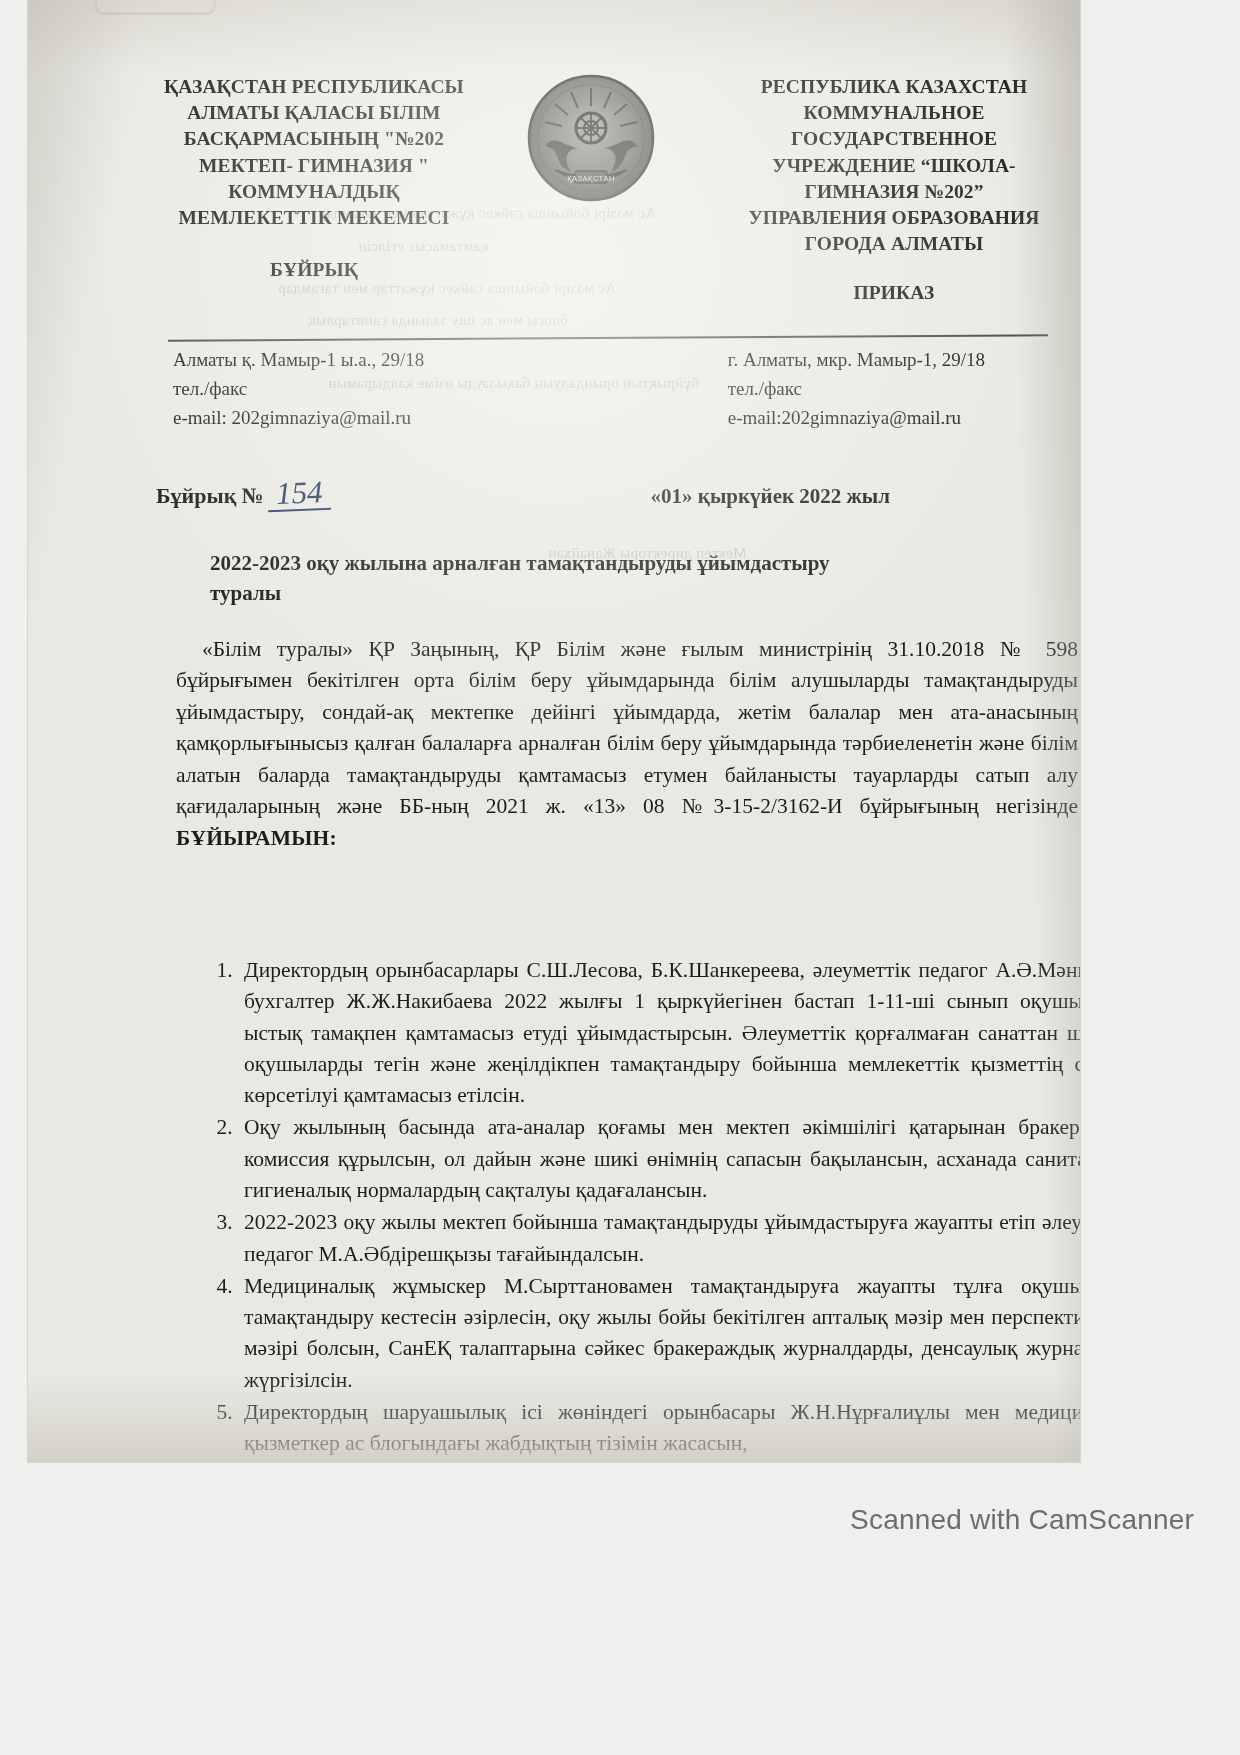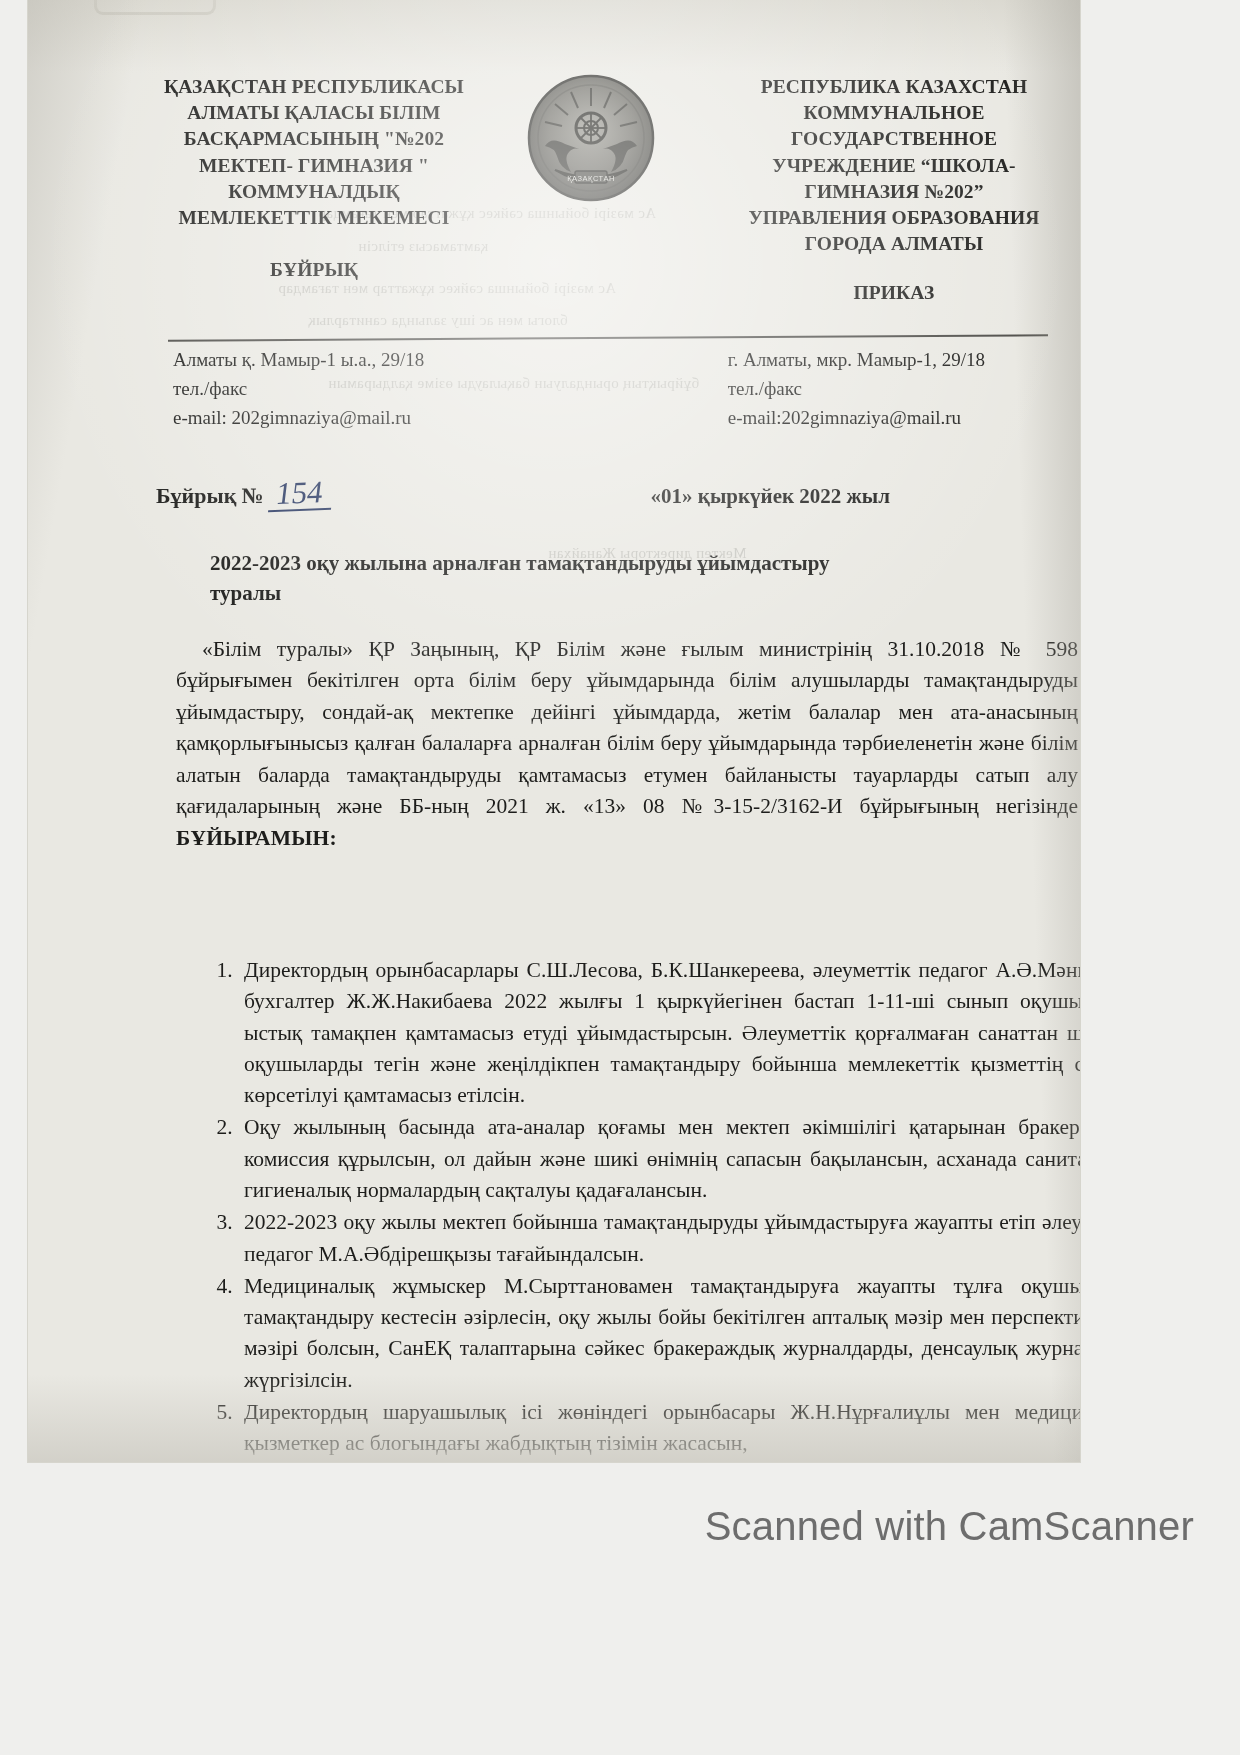--- a/index.html
+++ b/index.html
@@ -133,21 +133,21 @@
   }
 
   
   #camscanner{
     position:absolute;left:0;top:1492px;width:1240px;height:263px;
     background:#efefed;z-index:8;
   }
   #camscanner-text{
     position:absolute;right:46px;top:12px;
     font-family:"Liberation Sans", sans-serif;
-    font-size:40px;color:#6d6d6d;letter-spacing:.2px;
+    font-size:28px;color:#6d6d6d;letter-spacing:.2px;
   }
 </style>
 </head>
 <body>
 
 <div id="scan-page">
 
   <div id="binder-clip"></div>
 
   <div class="bleed" style="left:290px;top:205px;">Ас мәзірі бойынша сәйкес құжаттар мен тағамдар</div>

